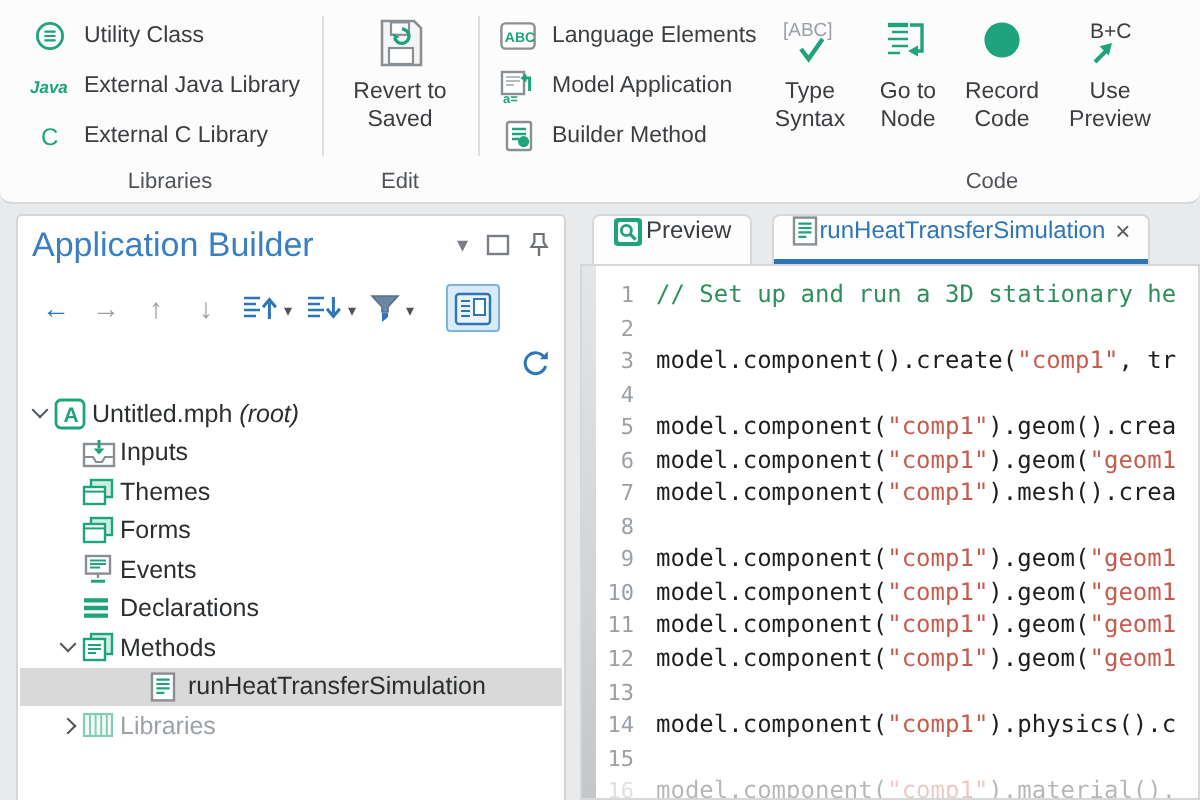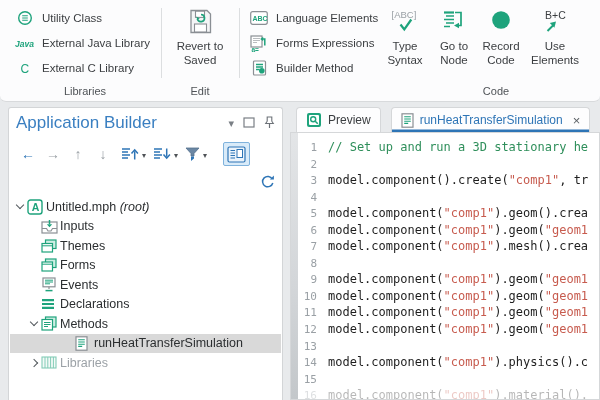--- a/index.html
+++ b/index.html
@@ -54,21 +54,21 @@
   .exp{width:15px;display:flex;align-items:center;justify-content:center}
   .chev{width:6px;height:6px;border-right:1.4px solid #53585D;border-bottom:1.4px solid #53585D;display:inline-block}
   .chev.open{transform:rotate(45deg);margin-top:-3px}
   .chev.closed{transform:rotate(-45deg)}
   .tic{width:19px;display:flex;justify-content:flex-start}
   .tlabel i{}
 
   
   .editor{position:absolute;left:290px;top:107px;width:310px;height:293px}
   .tabs{position:absolute;left:6px;top:0;height:25px;display:flex;gap:10px}
-  .tab{display:flex;align-items:center;gap:6px;height:25px;padding:0 9px;background:#FDFDFE;
+  .tab{display:flex;gap:1px;height:25px;padding:0 9px;background:#FDFDFE;
        border:1px solid #D5D7D9;border-bottom:none;border-radius:4px 4px 0 0;font-size:12px;color:#3B3E41;cursor:default}
   .tab.active{box-shadow:inset 0 -2.5px 0 var(--accent_blue);color:var(--accent_blue)}
   .tclose{color:#5A5F64;font-size:13px;margin-left:4px}
   .codearea{position:absolute;left:0;right:0;top:25px;bottom:0;background:#fff;border:1px solid #D5D7D9;
             overflow:hidden;padding-top:6px}
   .gutter-strip{position:absolute;left:0;top:0;bottom:0;width:7px;
                 background:linear-gradient(#E3E5E7 0%,#D2D5D8 60%,#C3C7CA 100%)}
   .cline{height:16.55px;white-space:pre;font-family:"DejaVu Sans Mono",monospace;font-size:12px;line-height:16.55px;color:#1E1E1E}
   .cline .ln{display:inline-block;width:26px;text-align:right;margin-right:11px;color:#9AA0A5;
              font-size:11px;font-family:"DejaVu Sans Mono",monospace}
@@ -143,21 +143,21 @@
     <div class="ritem r2" style="left:2px">
       <span class="ric">
           <svg width="18" height="17" viewBox="0 0 18 17">
             <rect x="1" y="1" width="11" height="11" fill="#fff" stroke="#8A8F94" stroke-width="1.2"></rect>
             <path d="M3 3.5h7M3 5.5h7M3 7.5h4" stroke="#B9BCBF" stroke-width="1"></path>
             <path d="M14.8 10.5V4h-2.5" fill="none" stroke="#1EA37C" stroke-width="1.5"></path>
             <path d="M13.2 1.8l-3 2.2 3 2.2z" fill="#1EA37C"></path>
             <text x="1.5" y="16.5" font-size="6.5" font-weight="bold" fill="#1EA37C" font-family="Liberation Sans,sans-serif">a=</text>
           </svg>
         </span>
-      <span class="rtext">Forms Expressions</span>
+      <span class="rtext">Model Application</span>
     </div>
     <div class="ritem r3" style="left:2px">
       <span class="ric">
           <svg width="15" height="16" viewBox="0 0 15 16">
             <rect x="1.5" y="1" width="12" height="14" rx="1" fill="#fff" stroke="#8A8F94" stroke-width="1.2"></rect>
             <path d="M4 4.5h7M4 7h7M4 9.5h3.5" stroke="#1EA37C" stroke-width="1.3"></path>
             <circle cx="9.8" cy="10.8" r="2.8" fill="#1EA37C"></circle>
           </svg>
         </span>
       <span class="rtext">Builder Method</span>
@@ -192,21 +192,21 @@
       <span class="biglabel">Record Code</span>
     </div>
     <div class="bigbtn" style="left:280px;width:58px">
       <span class="bigicon">
           <svg width="32" height="26" viewBox="0 0 32 26">
             <text x="6" y="11" font-size="10.5" fill="#3B3E41" font-family="Liberation Sans,sans-serif">B+C</text>
             <path d="M8.5 23l6-6" stroke="#1EA37C" stroke-width="2"></path>
             <path d="M17 13.5l-6.2 1.6 4.6 4.6z" fill="#1EA37C"></path>
           </svg>
         </span>
-      <span class="biglabel">Use Elements</span>
+      <span class="biglabel">Use Preview</span>
     </div>
     <div class="glabel" style="left:135px;width:230px">Code</div>
   </div>
 </div>
 
 <div class="sidebar">
   <div class="sb-header">
     <span class="sb-title">Application Builder</span>
     <span class="hics">
       <span class="hic">▾</span>

